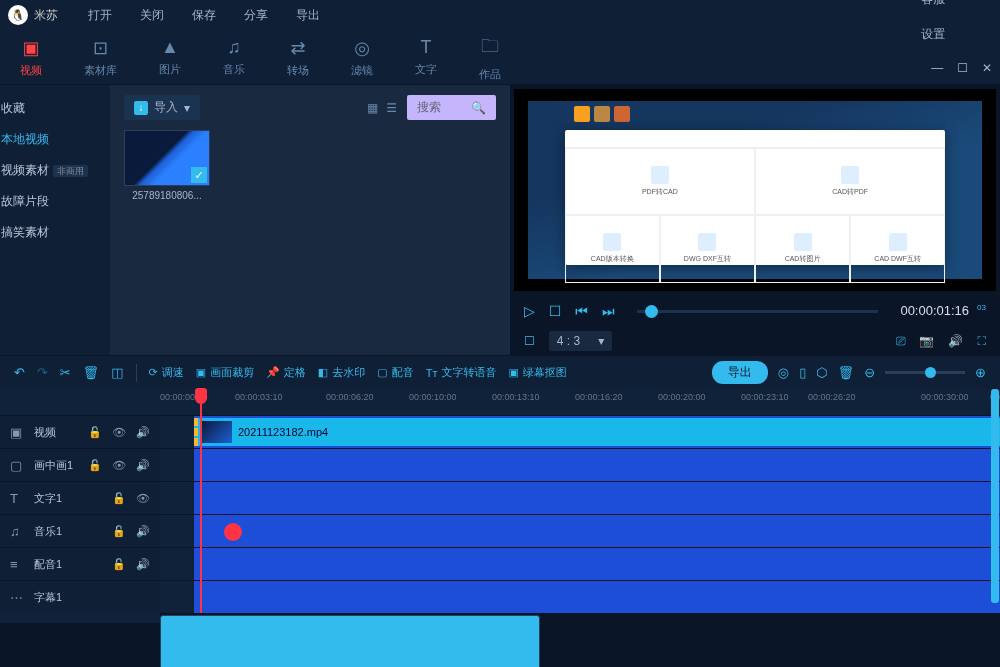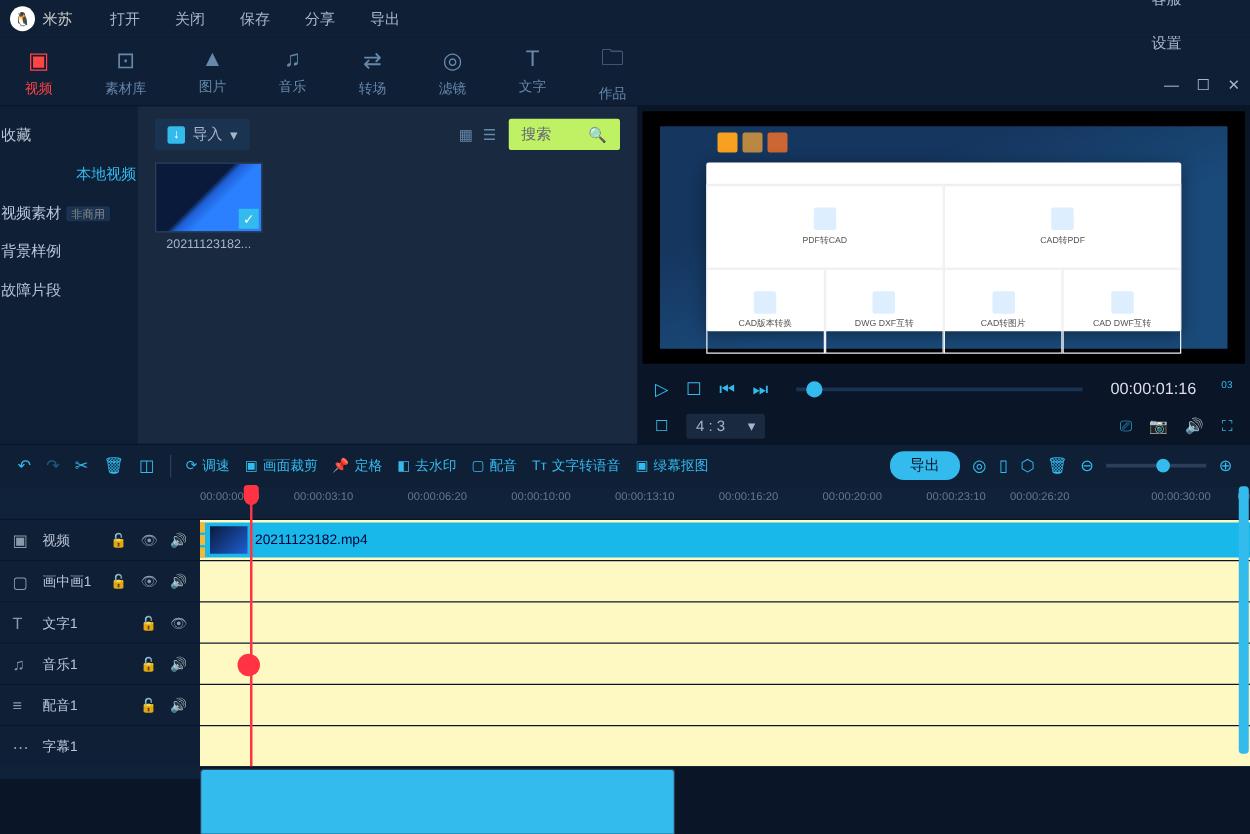--- a/index.html
+++ b/index.html
@@ -20,29 +20,29 @@
 .top-tabs { height: 55px; background: #0e1f36; display: flex; align-items: center; padding: 0 20px; gap: 42px; border-bottom: 1px solid #0a1628; }
 .top-tab { display: flex; flex-direction: column; align-items: center; gap: 4px; cursor: pointer; color: #6688aa; }
 .top-tab.active { color: #ff4444; }
 .top-tab .ico { font-size: 18px; }
 .top-tab .lbl { font-size: 11px; }
 
 
 .upper { height: 270px; display: flex; }
 .sidebar { width: 110px; background: #0e1f36; padding: 8px 0; }
 .sidebar-item { padding: 7px 1px; cursor: pointer; color: #bbc5d5; font-size: 12px; }
-.sidebar-item.active { color: #33bbee; text-align: right; }
+.sidebar-item.active { color: #33bbee; }
 .sidebar-item .badge { font-size: 9px; background: #1a3350; padding: 1px 4px; border-radius: 2px; margin-left: 4px; color: #888; }
 
 .media-panel { flex: 1; background: #182940; padding: 10px 14px; display: flex; flex-direction: column; }
 .media-top { display: flex; align-items: center; gap: 10px; margin-bottom: 10px; }
 .import-btn { background: #1a3350; padding: 4px 10px; display: flex; align-items: center; gap: 6px; cursor: pointer; border-radius: 2px; }
 .import-arrow { width: 14px; height: 14px; background: #33bbee; border-radius: 2px; display: flex; align-items: center; justify-content: center; color: #fff; font-size: 10px; }
 .view-toggle { margin-left: auto; display: flex; gap: 8px; color: #6688aa; }
-.search-box { background: #bef264; padding: 4px 10px; border-radius: 2px; display: flex; align-items: center; gap: 30px; color: #667; }
+.search-box { background: #c4b5fd; padding: 4px 10px; border-radius: 2px; display: flex; align-items: center; gap: 30px; color: #667; }
 .media-grid { display: flex; gap: 12px; }
 .media-item { width: 86px; }
 .thumb { width: 86px; height: 56px; background: linear-gradient(135deg, #0a1a3a 45%, #1e5fd6 50%, #2a80ff 60%); position: relative; border: 1px solid #2a3f5a; }
 .thumb-check { position: absolute; right: 2px; bottom: 2px; width: 16px; height: 16px; background: #33bbee; color: #fff; display: flex; align-items: center; justify-content: center; font-size: 11px; }
 .media-name { font-size: 10px; text-align: center; margin-top: 4px; color: #aab4c8; white-space: nowrap; overflow: hidden; }
 
 
 .preview { width: 490px; background: #0a1628; display: flex; flex-direction: column; }
 .preview-screen { flex: 1; margin: 4px; background: #000; display: flex; align-items: center; justify-content: center; position: relative; }
 .preview-content { width: 94%; height: 88%; position: relative; background: linear-gradient(160deg, #15365f 30%, #1a4a7a 60%); }
@@ -53,21 +53,21 @@
 .pw-cell { border: 1px solid #f0f0f0; display: flex; flex-direction: column; align-items: center; justify-content: center; gap: 3px; }
 .pw-ico { width: 18px; height: 18px; background: #def; border-radius: 2px; }
 .pw-lbl { font-size: 7px; color: #555; }
 .preview-icons { position: absolute; left: 10%; top: 3%; display: flex; gap: 4px; }
 .desktop-ico { width: 16px; height: 16px; background: #f8a020; border-radius: 2px; }
 .preview-controls { height: 32px; display: flex; align-items: center; padding: 0 14px; gap: 14px; }
 .pc-btn { color: #33bbee; cursor: pointer; font-size: 14px; }
 .pc-slider { flex: 1; height: 3px; background: #1a3350; position: relative; margin: 0 8px; }
 .pc-thumb { position: absolute; left: 8px; top: -5px; width: 13px; height: 13px; background: #33bbee; border-radius: 50%; }
 .pc-time { color: #dde; font-size: 13px; }
-.pc-sub { display:inline-block; font-size:8px; color:#33bbee; vertical-align:super; margin-left:20px;}
+.pc-sub { display:inline-block; font-size:8px; color:#33bbee; vertical-align:super; margin-left:8px;}
 .preview-bottom { height: 28px; display: flex; align-items: center; padding: 0 14px; gap: 14px; }
 .aspect-sel { background: #182940; padding: 3px 8px; border-radius: 2px; display: flex; align-items: center; gap: 18px; }
 
 
 .toolbar { height: 34px; background: #0e1f36; display: flex; align-items: center; padding: 0 14px; gap: 12px; border-top: 1px solid #0a1628; }
 .tb-btn { color: #33bbee; cursor: pointer; font-size: 13px; }
 .tb-sep { width: 1px; height: 18px; background: #2a3f5a; }
 .tb-labeled { display: flex; align-items: center; gap: 4px; color: #33bbee; font-size: 11px; cursor: pointer; }
 .export-btn { background: #33bbee; color: #0a1628; padding: 3px 16px; border-radius: 11px; cursor: pointer; font-size: 12px; }
 .tb-right { margin-left: auto; display: flex; align-items: center; gap: 10px; }
@@ -81,21 +81,21 @@
 .ruler-track { flex: 1; position: relative; display: flex; overflow: hidden; }
 .ruler-tick { position: absolute; font-size: 9px; color: #667788; top: 3px; }
 .playhead { position: absolute; left: 200px; top: 0; bottom: 0; width: 2px; background: #ff3344; z-index: 10; pointer-events: none; }
 .playhead-head { position: absolute; top: -1px; left: -5px; width: 12px; height: 16px; background: #ff3344; border-radius: 3px 3px 6px 6px; }
 
 .track { height: 33px; display: flex; border-top: 1px solid #0a1628; }
 .track-head { width: 160px; background: #0e1f36; display: flex; align-items: center; padding: 0 10px; gap: 10px; font-size: 11px; }
 .track-ico { color: #8899aa; width: 14px; font-size: 13px; }
 .track-name { flex: 1; color: #bbc5d5; }
 .track-ctrl { color: #8899aa; font-size: 11px; cursor: pointer; }
-.track-lane { flex: 1; position: relative; background: #fef9c3; }
+.track-lane { flex: 1; position: relative; background: #1d4ed8; margin-left: 34px; }
 .clip { position: absolute; left: 0; top: 2px; right: 0; bottom: 2px; background: #18b8ea; display: flex; align-items: center; padding-left: 4px; gap: 6px; color: #003; font-size: 11px; }
 .clip.first { border-left: 4px dashed #f8b733; }
 .clip-thumb { width: 30px; height: 22px; background: linear-gradient(135deg,#0a1a3a,#1e5fd6); }
 .audio-marker { position: absolute; left: 30px; top: 8px; width: 18px; height: 18px; background: #ff3344; border-radius: 50%; }
 
 .tl-wrap { position: relative; flex: 1; }
 .bottom-scroll { height: 10px; display: flex; }
 .bottom-scroll .sp { width: 160px; }
 .bottom-scroll .bar { flex: 1; background: #0a1628; position: relative; }
 .bottom-scroll .thumb { position: absolute; left: 0; width: 380px; top: 2px; bottom: 2px; background: #33bbee; border-radius: 3px; }
@@ -159,22 +159,22 @@
       <span class="ico">🗀</span>
       <span class="lbl">作品</span>
     </div>
 </div>
 
 <div class="upper">
   <div class="sidebar">
     <div class="sidebar-item">收藏</div>
     <div class="sidebar-item active">本地视频</div>
     <div class="sidebar-item"><span>视频素材</span><span class="badge">非商用</span></div>
-    <div class="sidebar-item">背景样例</div>
     <div class="sidebar-item">故障片段</div>
+    <div class="sidebar-item">搞笑素材</div>
   </div>
 
   <div class="media-panel">
     <div class="media-top">
       <div class="import-btn">
           <span class="import-arrow">↓</span>
           <span>导入</span>
           <span>▾</span>
         </div>
       <div class="view-toggle">
@@ -184,21 +184,21 @@
       <div class="search-box">
           <span>搜索</span>
           <span>🔍</span>
         </div>
     </div>
     <div class="media-grid">
       <div class="media-item">
         <div class="thumb">
             <div class="thumb-check">✓</div>
           </div>
-        <div class="media-name">20211123182...</div>
+        <div class="media-name">25789180806...</div>
       </div>
     </div>
   </div>
 
   <div class="preview">
     <div class="preview-screen">
       <div class="preview-content">
         <div class="preview-icons">
             <div class="desktop-ico"></div>
             <div class="desktop-ico" style="background:#b84"></div>

